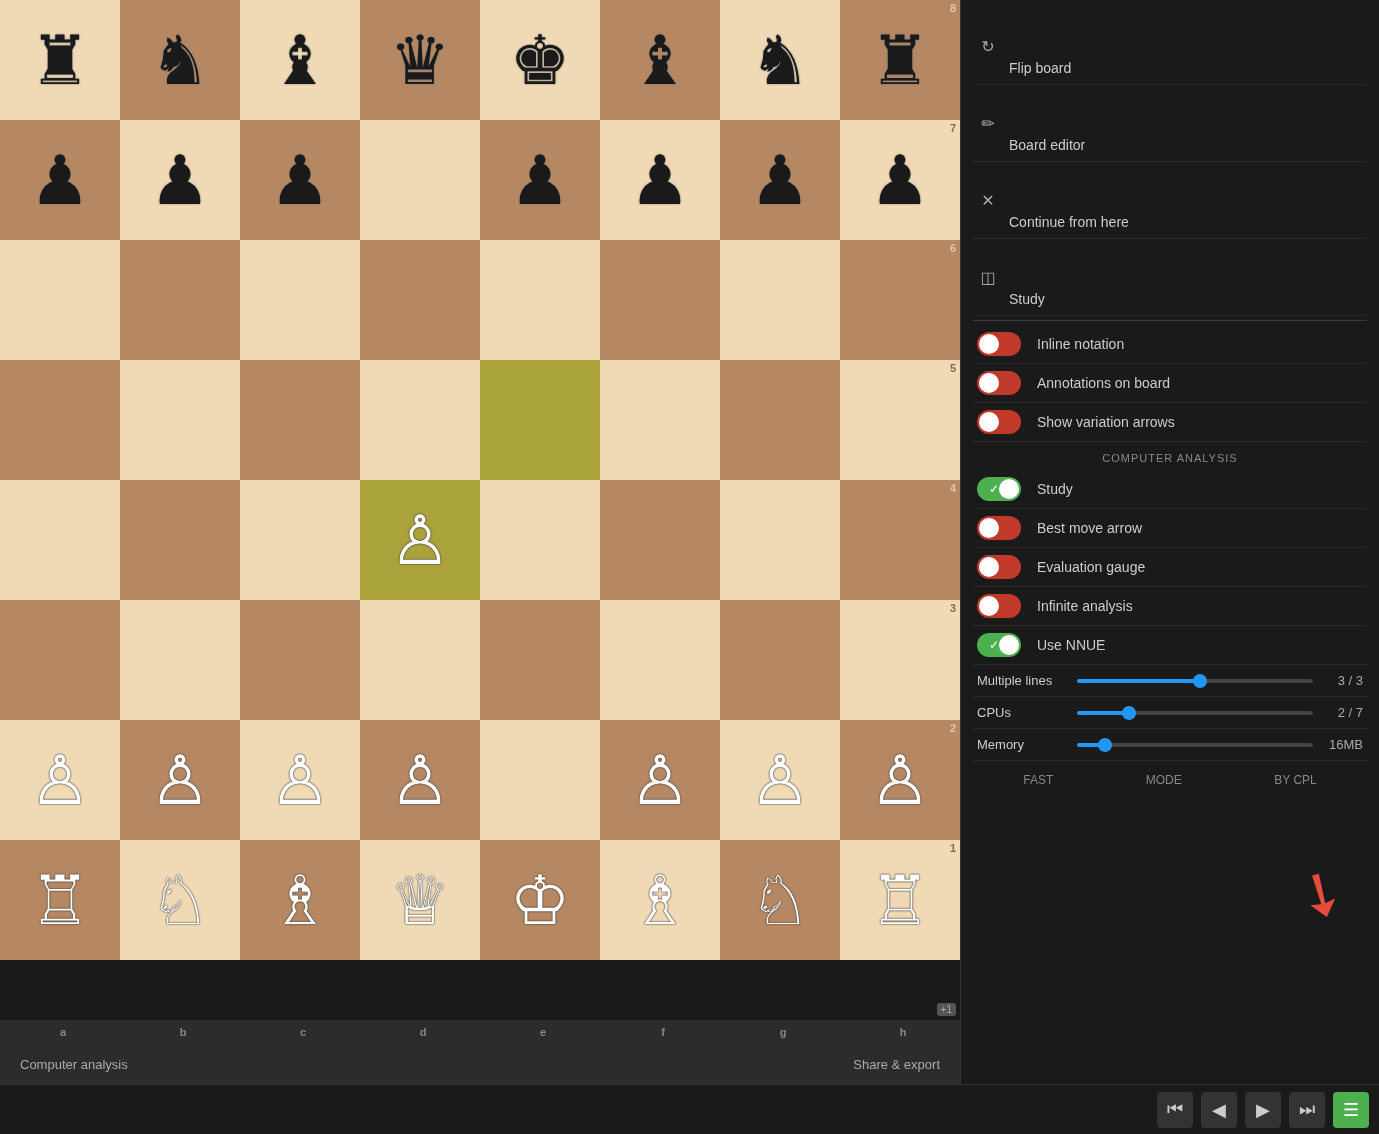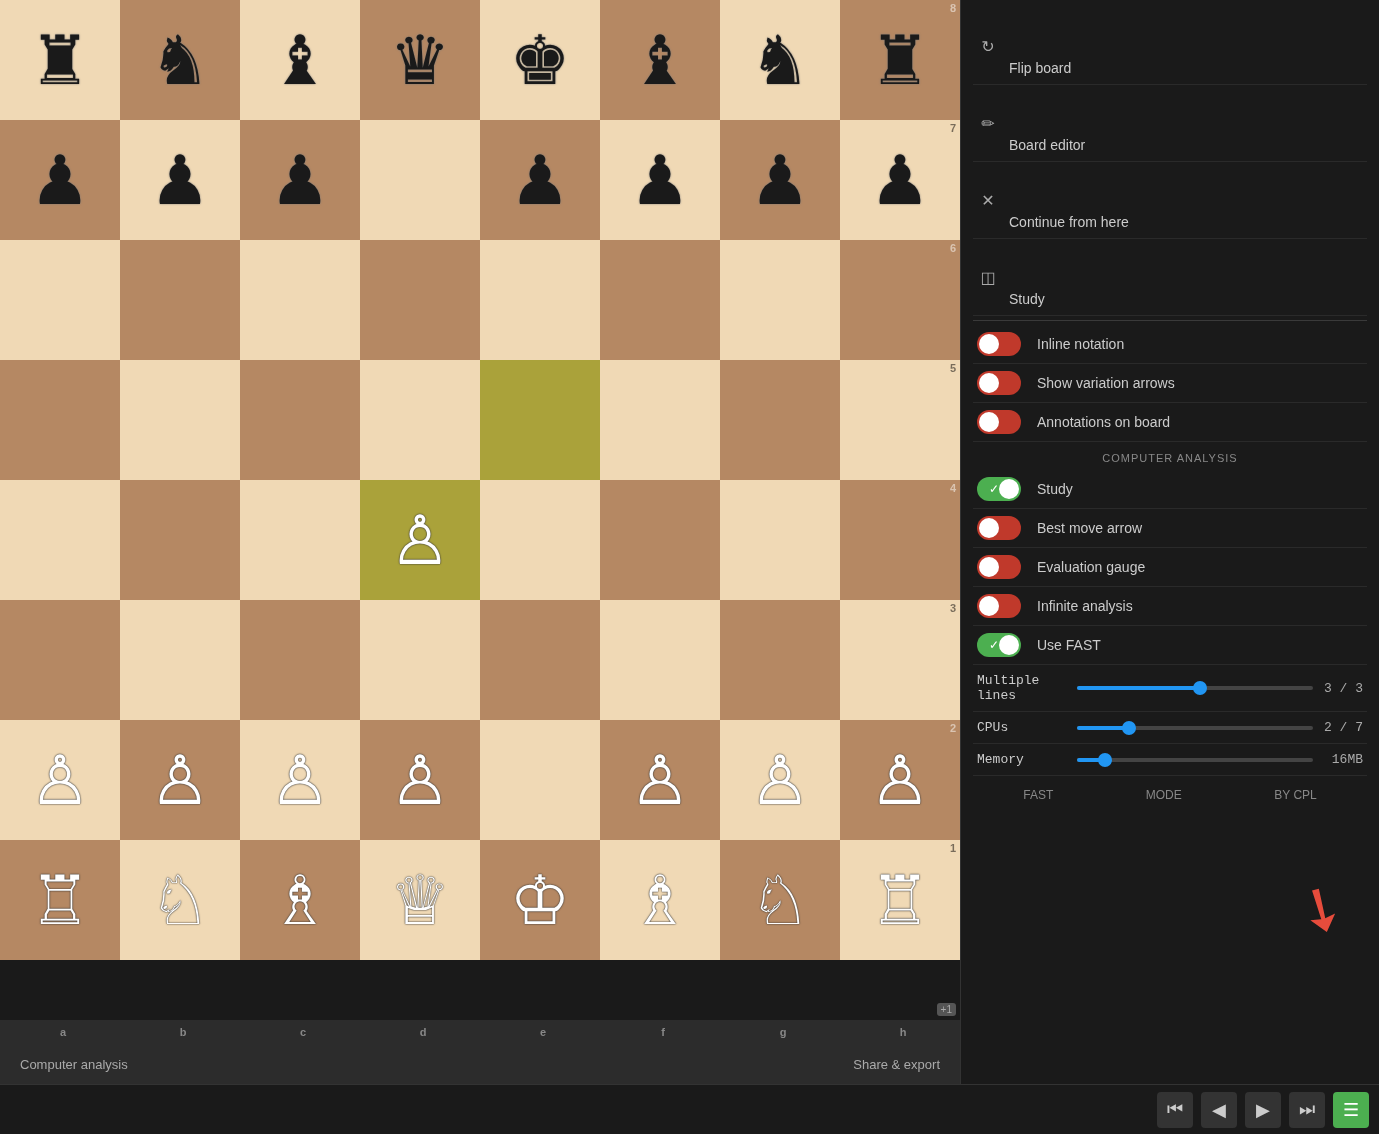--- a/index.html
+++ b/index.html
@@ -213,21 +213,20 @@
       text-transform: uppercase;
     }
 
     
     .slider-row {
       display: flex;
       align-items: center;
       padding: 8px 4px;
       gap: 10px;
       border-bottom: 1px solid #2a2a2a;
-      font-family: Liberation Mono, monospace;
     }
     .slider-label {
       color: #ccc;
       font-size: 13px;
       width: 90px;
       flex-shrink: 0;
     }
     .slider-track {
       flex: 1;
       height: 4px;
@@ -499,29 +498,29 @@
         <div class="toggle-thumb"></div>
       </div>
       <span class="toggle-label">Inline notation</span>
     </div>
 
     <div class="toggle-row">
       <div class="toggle off">
         <span class="toggle-x">✕</span>
         <div class="toggle-thumb"></div>
       </div>
-      <span class="toggle-label">Show variation arrows</span>
+      <span class="toggle-label">Annotations on board</span>
     </div>
 
     <div class="toggle-row">
       <div class="toggle off">
         <span class="toggle-x">✕</span>
         <div class="toggle-thumb"></div>
       </div>
-      <span class="toggle-label">Annotations on board</span>
+      <span class="toggle-label">Show variation arrows</span>
     </div>
 
     <div class="section-header">COMPUTER ANALYSIS</div>
 
     <div class="toggle-row">
       <div class="toggle on">
         <div class="toggle-thumb"></div>
         <span class="toggle-check" style="left:auto;right:22px;">✓</span>
       </div>
       <span class="toggle-label">Study</span>
@@ -549,21 +548,21 @@
         <div class="toggle-thumb"></div>
       </div>
       <span class="toggle-label">Infinite analysis</span>
     </div>
 
     <div class="toggle-row">
       <div class="toggle on">
         <div class="toggle-thumb"></div>
         <span class="toggle-check" style="left:auto;right:22px;">✓</span>
       </div>
-      <span class="toggle-label">Use FAST</span>
+      <span class="toggle-label">Use NNUE</span>
     </div>
 
     <div class="slider-row">
       <span class="slider-label">Multiple lines</span>
       <div class="slider-track">
         <div class="slider-fill" id="ml-fill" style="width: 52%;"></div>
         <div class="slider-thumb" id="ml-thumb" style="left: 52%;"></div>
       </div>
       <span class="slider-value">3 / 3</span>
     </div>

